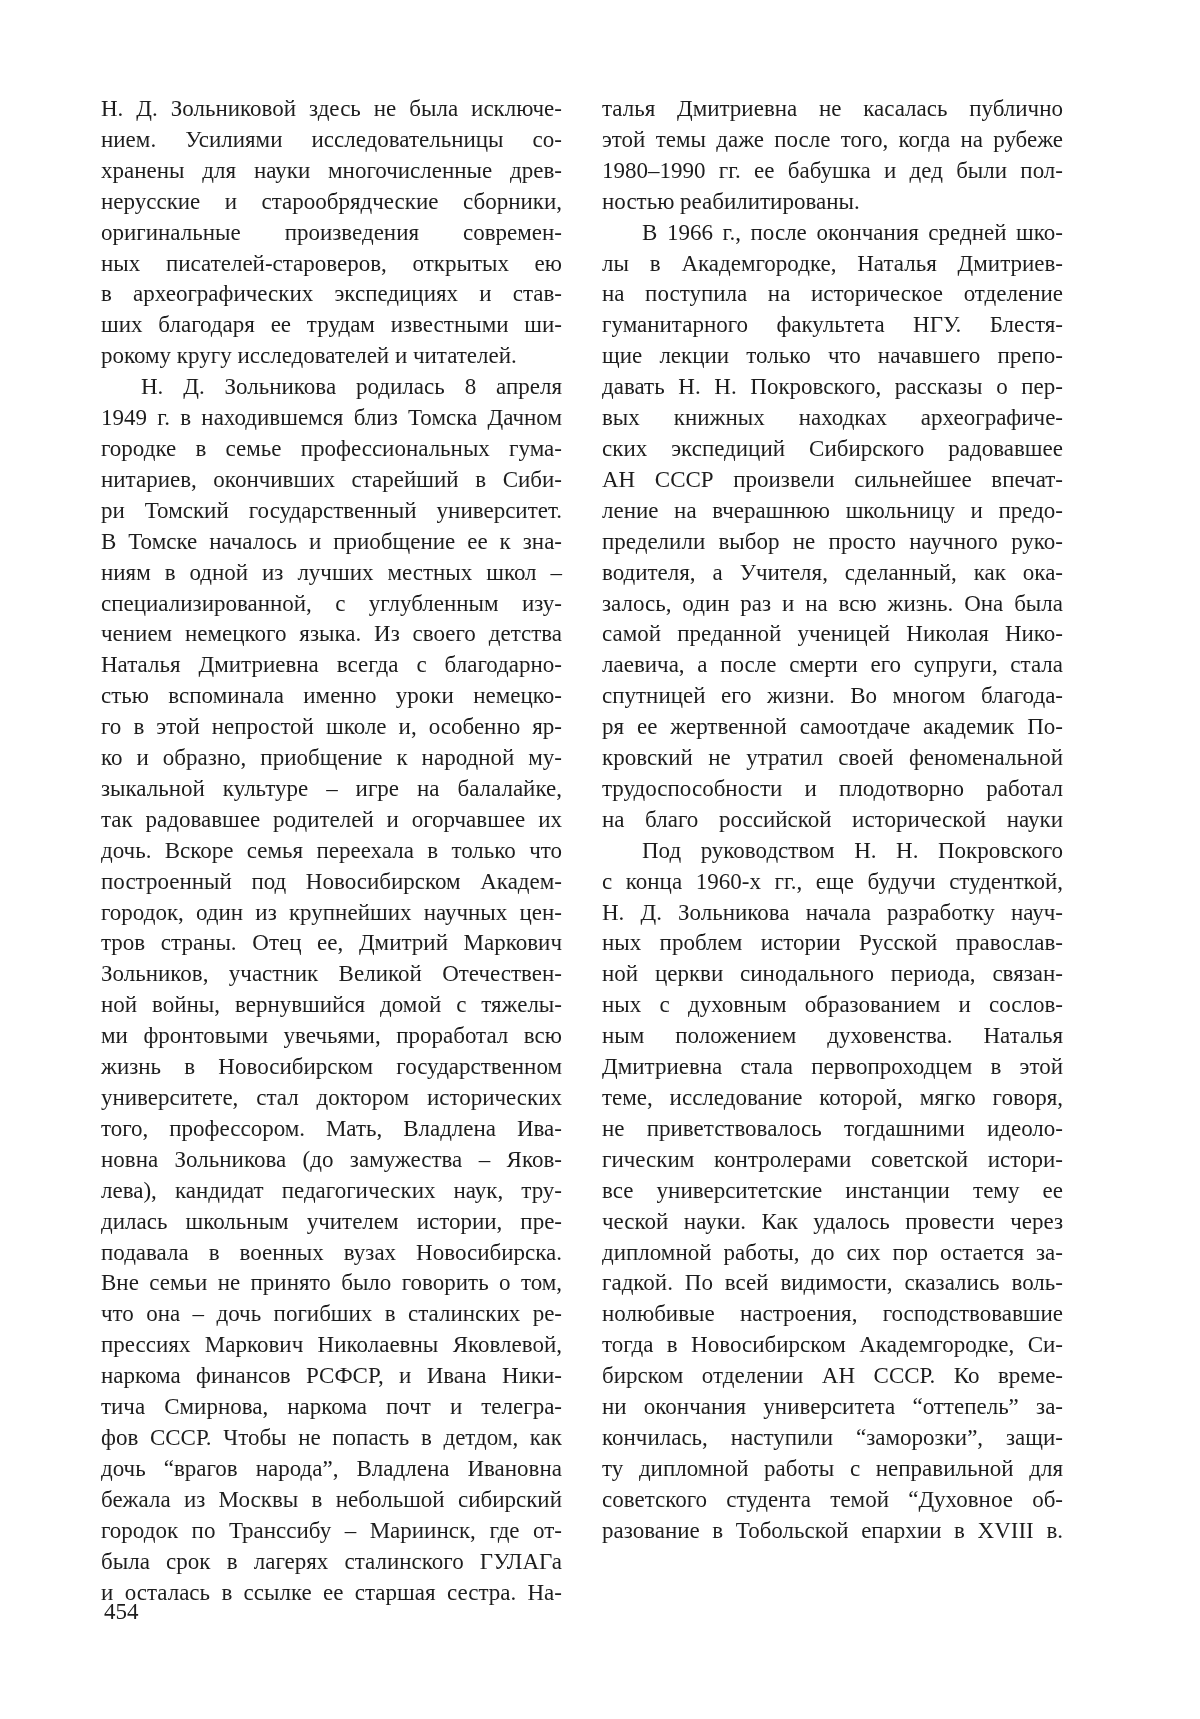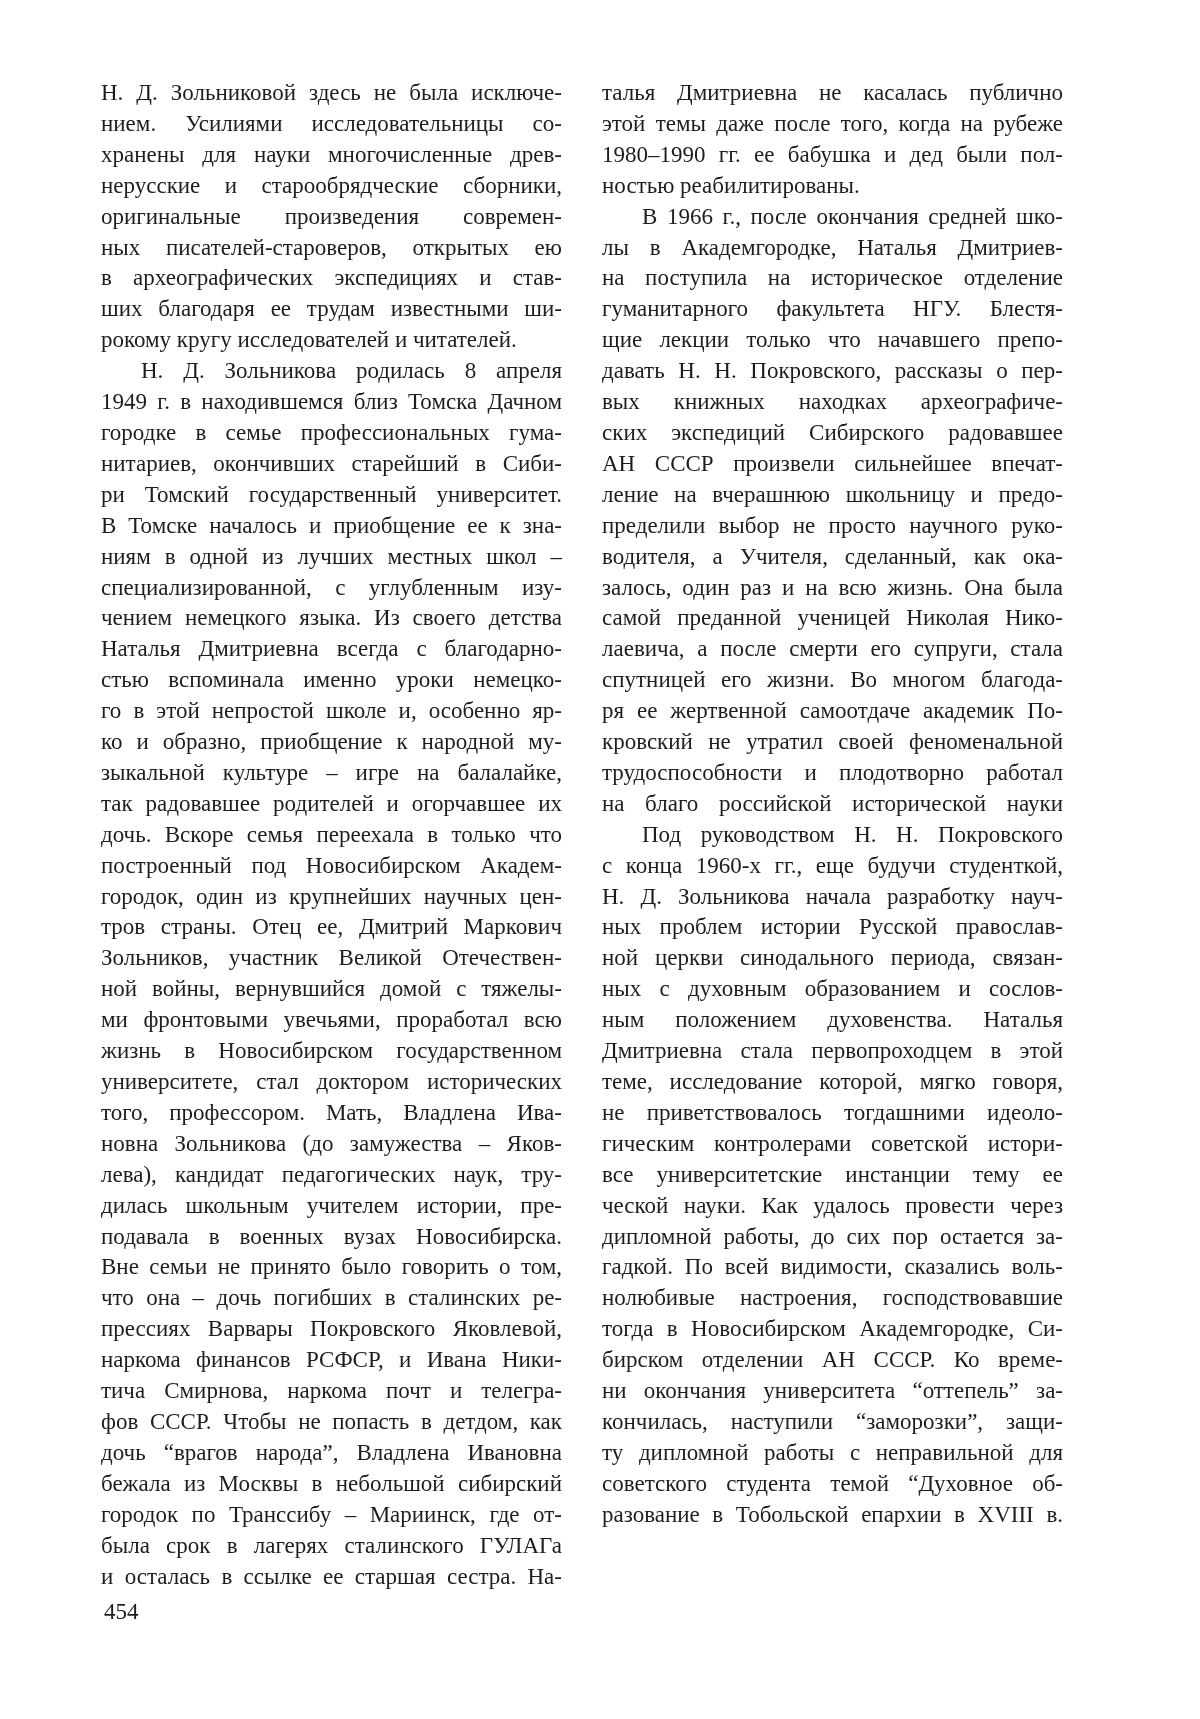--- a/index.html
+++ b/index.html
@@ -22,20 +22,21 @@
   }
   .columns {
     position: absolute;
     left: 101px;
     top: 78px;
     display: flex;
     gap: 40px;
   }
   .col {
     width: 461px;
+    margin-top: 16px;
   }
   .line {
     font-size: 23px;
     line-height: 30.9px;
     text-align: justify;
     text-align-last: justify;
     white-space: normal;
   }
   .line.end {
     text-align-last: left;
@@ -90,21 +91,21 @@
         <div class="line">ми фронтовыми увечьями, проработал всю</div>
         <div class="line">жизнь в Новосибирском государственном</div>
         <div class="line">университете, стал доктором исторических</div>
         <div class="line">того, профессором. Мать, Владлена Ива-</div>
         <div class="line">новна Зольникова (до замужества – Яков-</div>
         <div class="line">лева), кандидат педагогических наук, тру-</div>
         <div class="line">дилась школьным учителем истории, пре-</div>
         <div class="line">подавала в военных вузах Новосибирска.</div>
         <div class="line">Вне семьи не принято было говорить о том,</div>
         <div class="line">что она – дочь погибших в сталинских ре-</div>
-        <div class="line">прессиях Варвары Покровского Яковлевой,</div>
+        <div class="line">прессиях Маркович Николаевны Яковлевой,</div>
         <div class="line">наркома финансов РСФСР, и Ивана Ники-</div>
         <div class="line">тича Смирнова, наркома почт и телегра-</div>
         <div class="line">фов СССР. Чтобы не попасть в детдом, как</div>
         <div class="line">дочь “врагов народа”, Владлена Ивановна</div>
         <div class="line">бежала из Москвы в небольшой сибирский</div>
         <div class="line">городок по Транссибу – Мариинск, где от-</div>
         <div class="line">была срок в лагерях сталинского ГУЛАГа</div>
         <div class="line">и осталась в ссылке ее старшая сестра. На-</div>
       </div>
     <div class="col">

